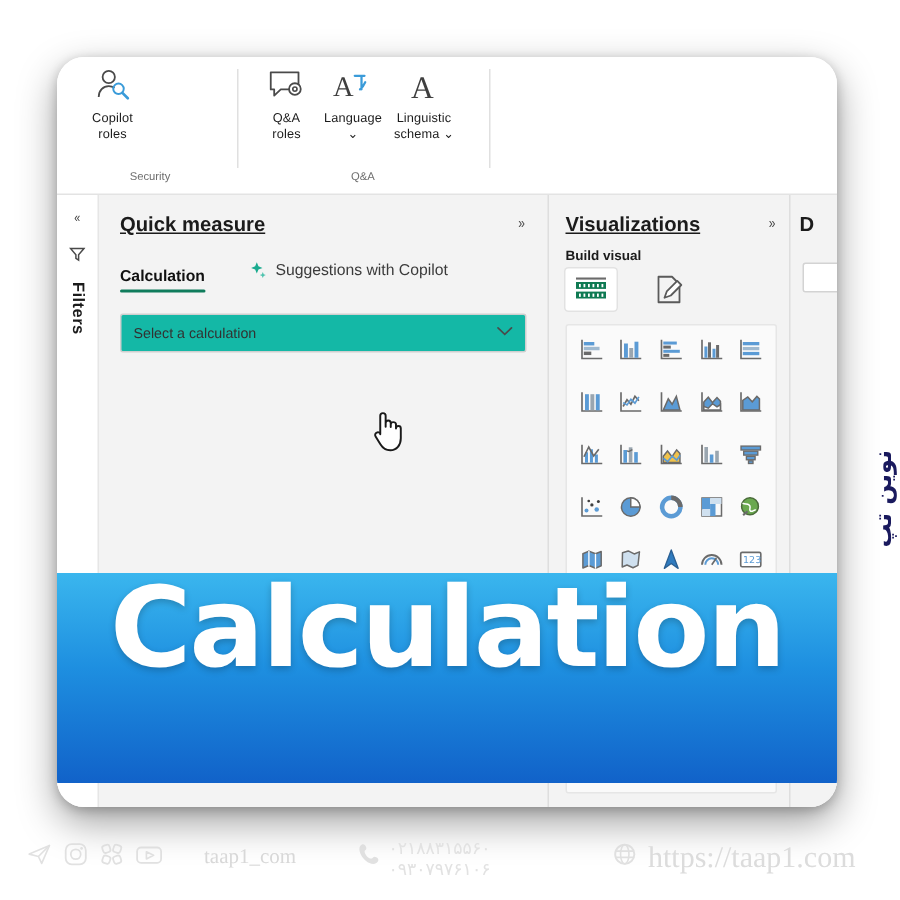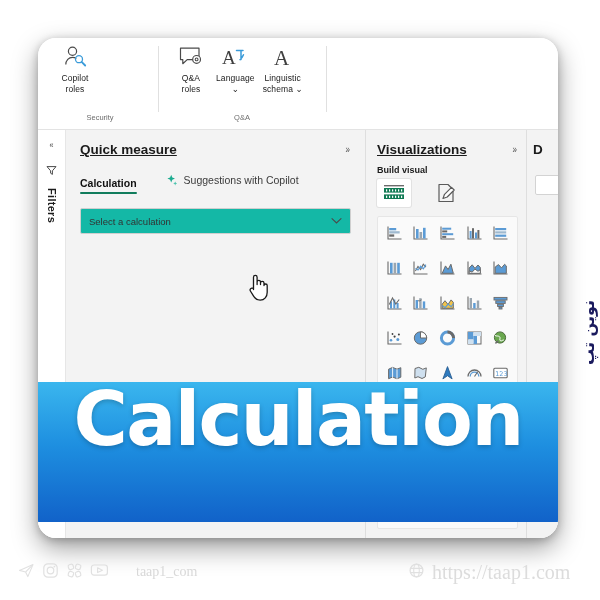--- a/index.html
+++ b/index.html
@@ -669,20 +669,31 @@
     </span>
     <span class="ico-grey">
       <svg width="19" height="16" viewBox="0 0 19 16">
           <rect x="1.4" y="3" width="16" height="10.2" rx="2.6" fill="none" stroke="#dcdcdc" stroke-width="1.2"></rect>
           <path d="M7.6 5.8l4.8 2.4-4.8 2.4z" fill="none" stroke="#dcdcdc" stroke-width="1.1" stroke-linejoin="round"></path>
         </svg>
     </span>
     <span class="f-handle">taap1_com</span>
   </div>
 
+  <div class="f-phone">
+    <span class="ico-grey">
+      <svg width="15" height="17" viewBox="0 0 15 17">
+          <path d="M3 2.2c1.4-.8 2.4 0 3 1.3.5 1.2.2 1.8-.5 2.4-.6.5-.6 1 0 2.2.7 1.4 1.6 2.4 2.8 3 1 .5 1.6.4 2.2-.3.6-.7 1.3-.9 2.4-.3 1.2.6 1.8 1.6 1 2.9-1 1.7-3.2 2.1-5.6 1C5.2 12.9 2.6 9.8 1.8 6.6 1.2 4.3 1.8 2.9 3 2.2z" fill="#dcdcdc"></path>
+        </svg>
+    </span>
+    <span class="f-nums">
+      <span class="f-num">۰۲۱۸۸۳۱۵۵۶۰</span>
+      <span class="f-num">۰۹۳۰۷۹۷۶۱۰۶</span>
+    </span>
+  </div>
 
   <div class="f-site">
     <span class="ico-grey">
       <svg width="17" height="17" viewBox="0 0 17 17">
           <circle cx="8.5" cy="8.5" r="6.4" fill="none" stroke="#dcdcdc" stroke-width="1.3"></circle>
           <ellipse cx="8.5" cy="8.5" rx="2.8" ry="6.4" fill="none" stroke="#dcdcdc" stroke-width="1.1"></ellipse>
           <path d="M2.4 6.4h12.2M2.4 10.6h12.2" stroke="#dcdcdc" stroke-width="1.1"></path>
         </svg>
     </span>
     <span class="f-url">https://taap1.com</span>

